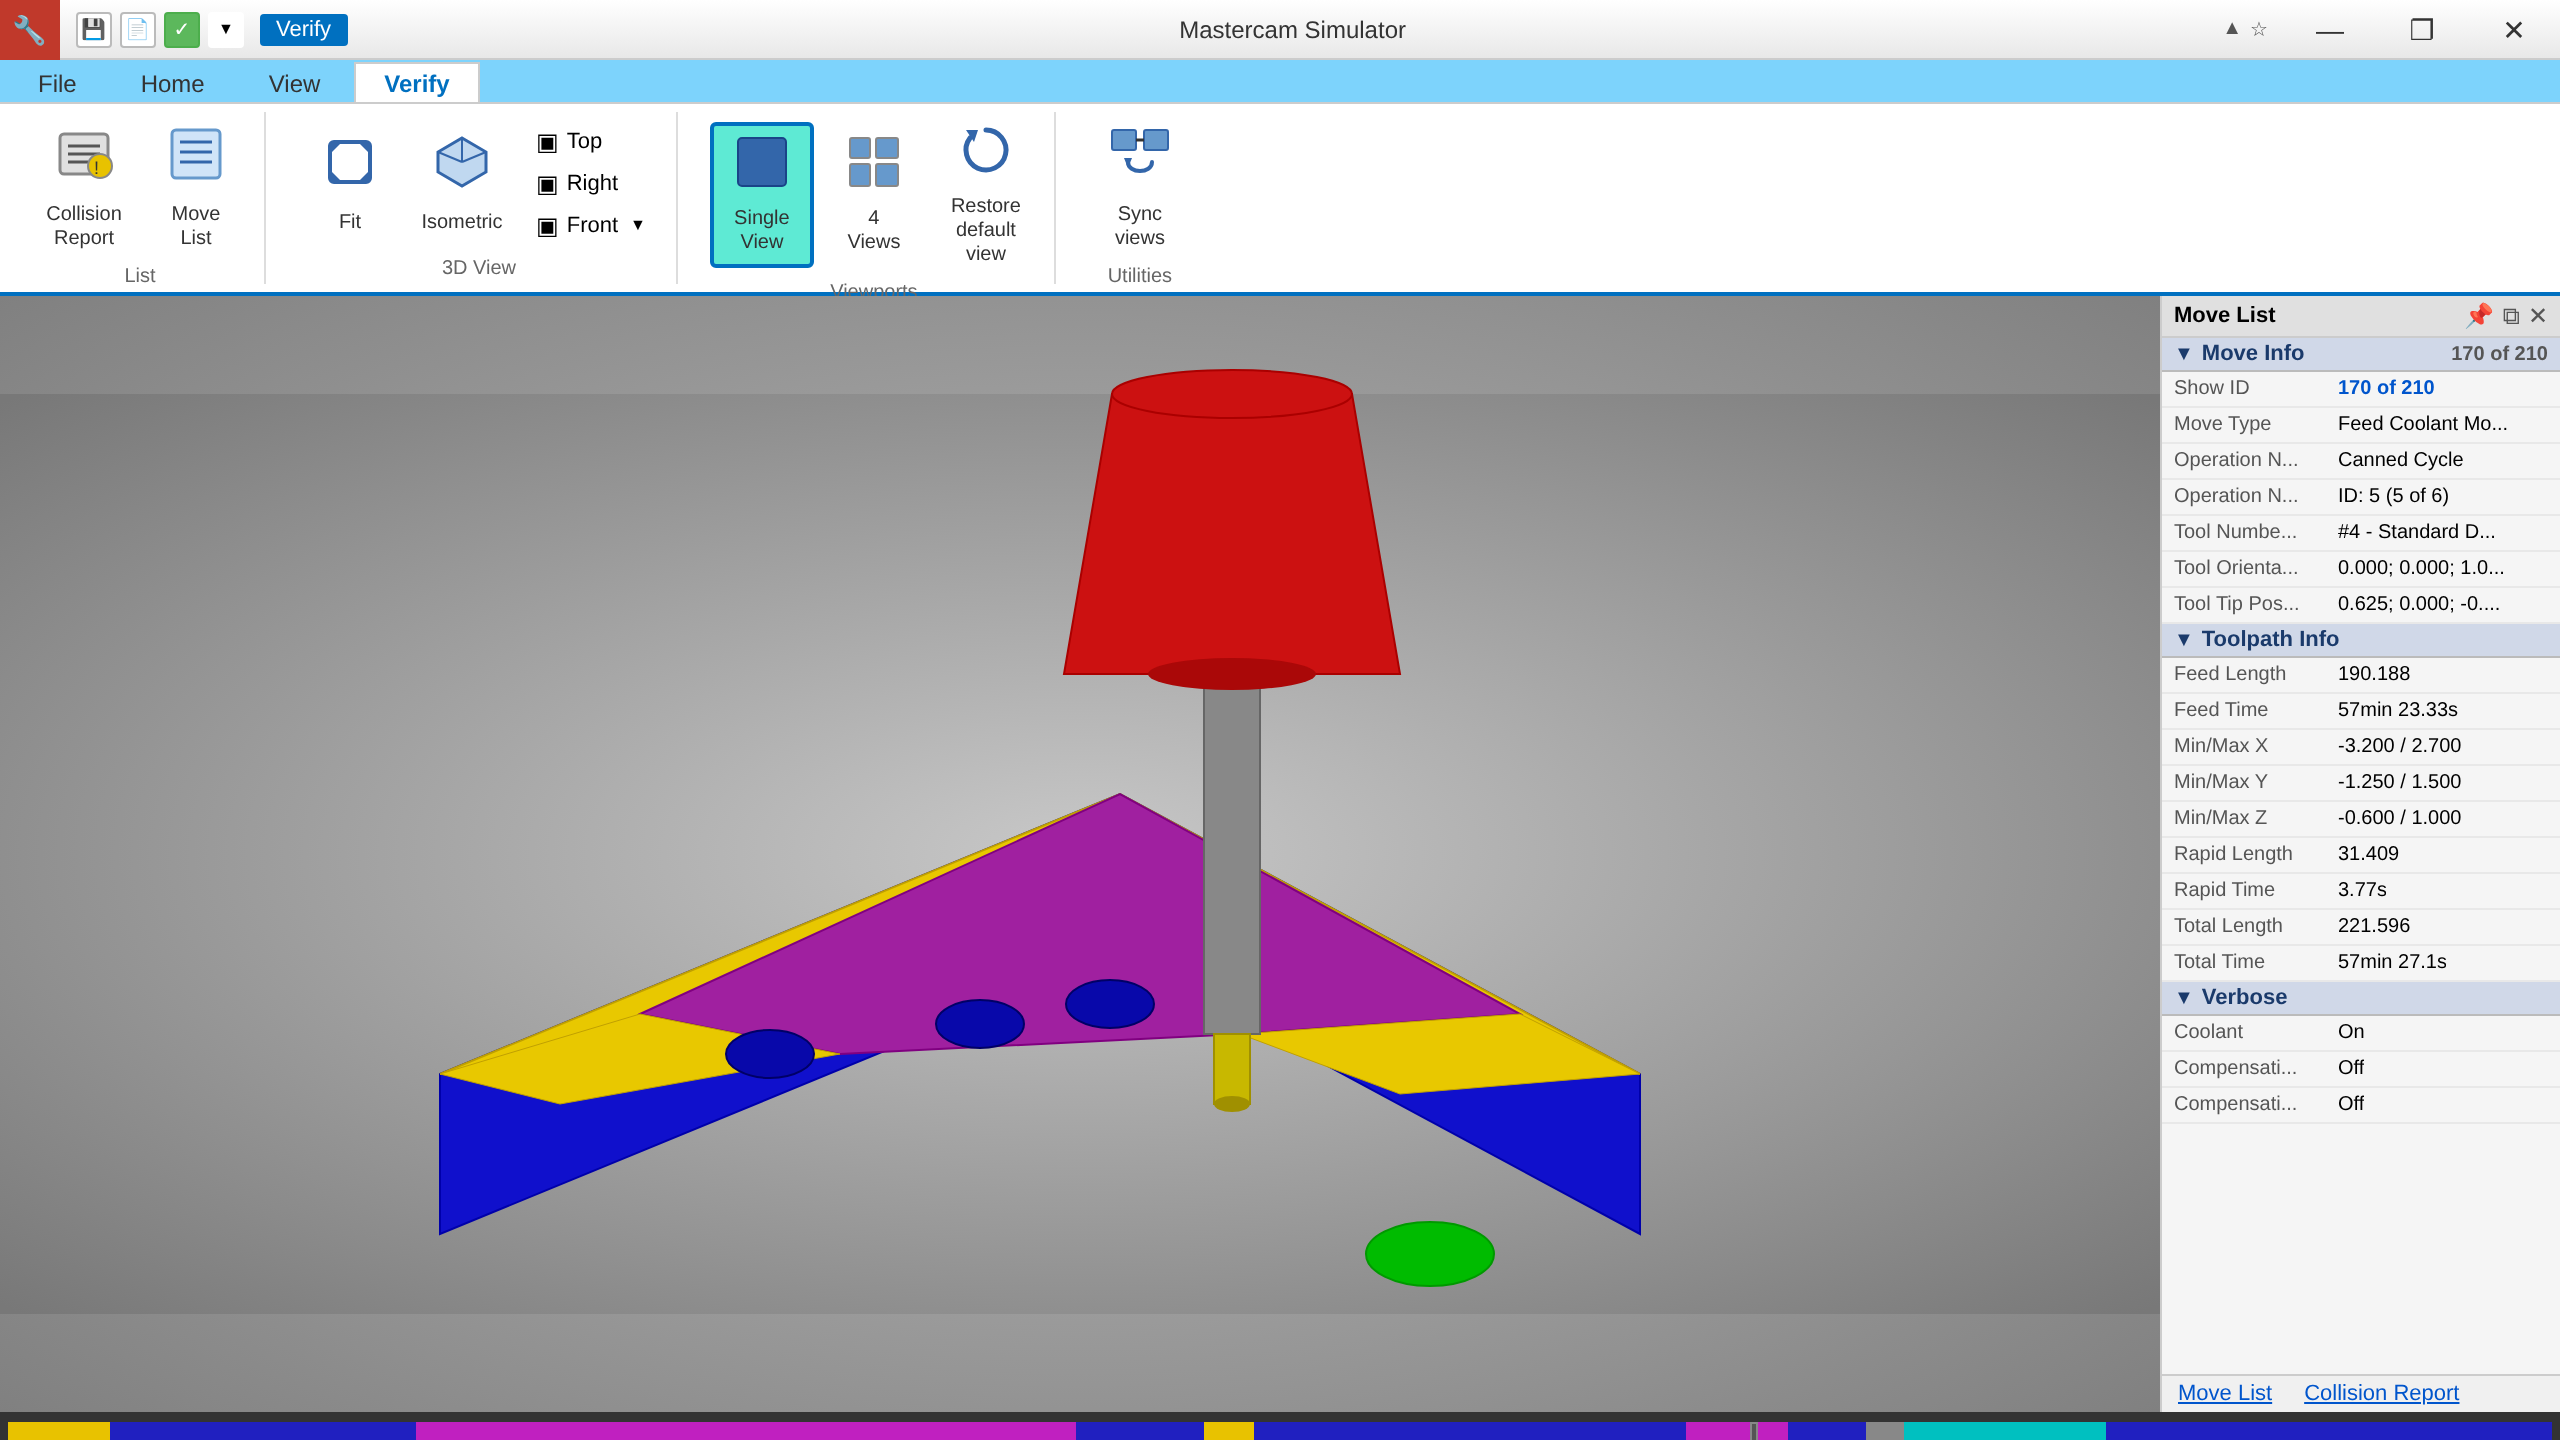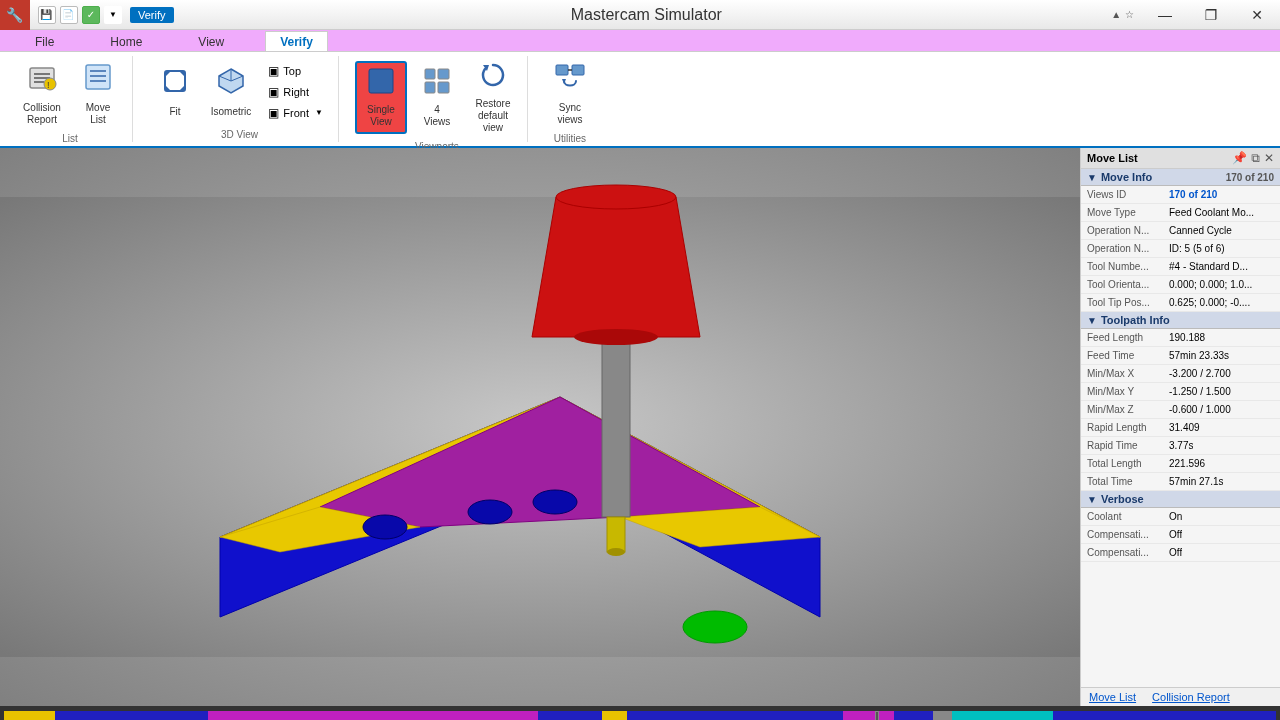--- a/index.html
+++ b/index.html
@@ -22,45 +22,44 @@
     }
     .quick-access {
       display: flex; align-items: center; gap: 4px; padding: 0 8px;
     }
     .qa-btn {
       width: 18px; height: 18px; border: 1px solid #bbb; background: #fff;
       display: flex; align-items: center; justify-content: center;
       cursor: pointer; font-size: 10px; border-radius: 2px;
     }
     .title-text {
-      flex: 1; text-align: center; font-size: 16px; color: #333;
+      flex: 1; text-align: center; font-size: 12px; color: #333;
     }
     .window-controls {
       display: flex; align-items: center;
     }
     .win-btn {
       width: 46px; height: 30px;
       display: flex; align-items: center; justify-content: center;
       cursor: pointer; font-size: 14px; color: #333;
     }
     .verify-badge {
       background: #0070c0; color: white;
       padding: 2px 8px; font-size: 11px; border-radius: 2px;
       margin-right: 8px;
     }
 
     
     .ribbon-tabs {
       height: 22px;
-      background: #f0abfc;
+      background: #7dd3fc;
       display: flex;
       align-items: flex-end;
       border-bottom: 1px solid #ccc;
-      padding-left: 20px;
-      gap: 24px;
+      padding-left: 4px;
     }
     .ribbon-tab {
       padding: 3px 14px 2px;
       cursor: pointer;
       font-size: 12px;
       color: #333;
       border: 1px solid transparent;
       border-bottom: none;
       margin-right: 2px;
     }
@@ -422,21 +421,21 @@
           <span>Front</span>
           <span style="font-size:8px; margin-left:2px;">▼</span>
         </div>
       </div>
     </div>
     <div class="ribbon-group-label">3D View</div>
   </div>
 
   <div class="ribbon-group">
     <div class="ribbon-group-content">
-      <div class="ribbon-btn-large" style="border:2px solid #0070c0; background:#ef4444;">
+      <div class="ribbon-btn-large" style="border:2px solid #0070c0; background:#5eead4;">
         <div class="icon">
           <svg width="28" height="28" viewBox="0 0 28 28">
             <rect x="2" y="2" width="24" height="24" rx="2" fill="#3366aa" stroke="#1a4488" stroke-width="1"></rect>
           </svg>
         </div>
         <div class="label">Single<br>View</div>
       </div>
       <div class="ribbon-btn-large">
         <div class="icon">
           <svg width="28" height="28" viewBox="0 0 28 28">
@@ -540,21 +539,21 @@
 
     <div class="panel-scroll">
 
       <div class="panel-section-header">
         <span class="arrow">▼</span>
         <span>Move Info</span>
         <span style="margin-left:auto; font-size:10px; color:#555;">170 of 210</span>
       </div>
 
       <div class="panel-row">
-        <span class="panel-label">Views ID</span>
+        <span class="panel-label">Show ID</span>
         <span class="panel-value bold blue">170 of 210</span>
       </div>
       <div class="panel-row">
         <span class="panel-label">Move Type</span>
         <span class="panel-value">Feed Coolant Mo...</span>
       </div>
       <div class="panel-row">
         <span class="panel-label">Operation N...</span>
         <span class="panel-value">Canned Cycle</span>
       </div>

